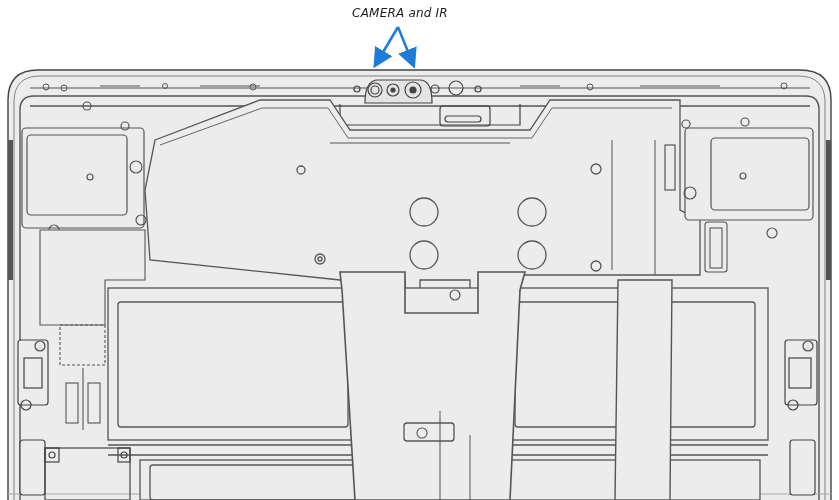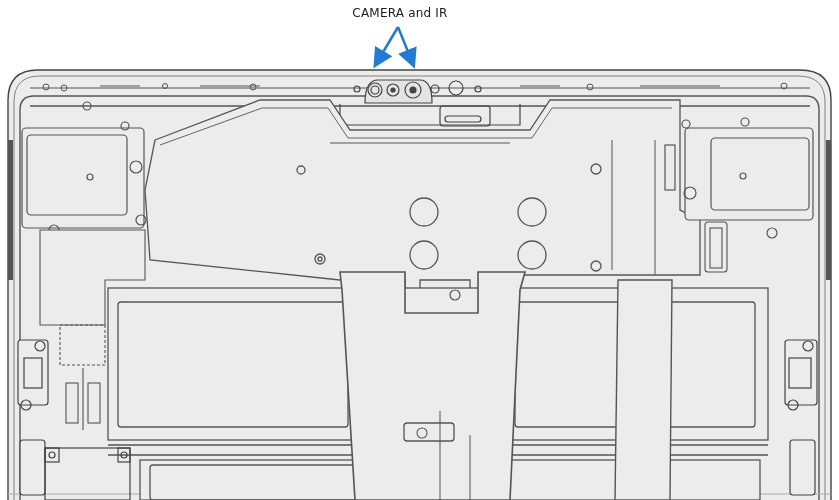--- a/index.html
+++ b/index.html
@@ -1,17 +1,17 @@
 <!DOCTYPE html>
 <html><head>
 <meta charset="utf-8">
 <style>
   html, body { margin: 0; padding: 0; background: #ffffff; }
   body { width: 839px; height: 500px; position: relative; overflow: hidden; font-family: "DejaVu Sans", sans-serif; }
-  .stage { position: absolute; left: 0; top: 0; width: 839px; height: 500px; }
+  .stage { position: absolute; left: 0; top: 0; width: 839px; height: 500px; font-style: italic; }
   .callout-label { position: absolute; left: 340px; top: 6px; width: 120px; text-align: center; font-size: 12px; color: #1a1a1a; letter-spacing: 0.2px; }
   svg { position: absolute; left: 0; top: 0; }
 </style>
 </head>
 <body>
 
 <div class="stage">
   <div class="callout-label">CAMERA and IR</div>
 
   <svg width="839" height="500" viewBox="0 0 839 500">

